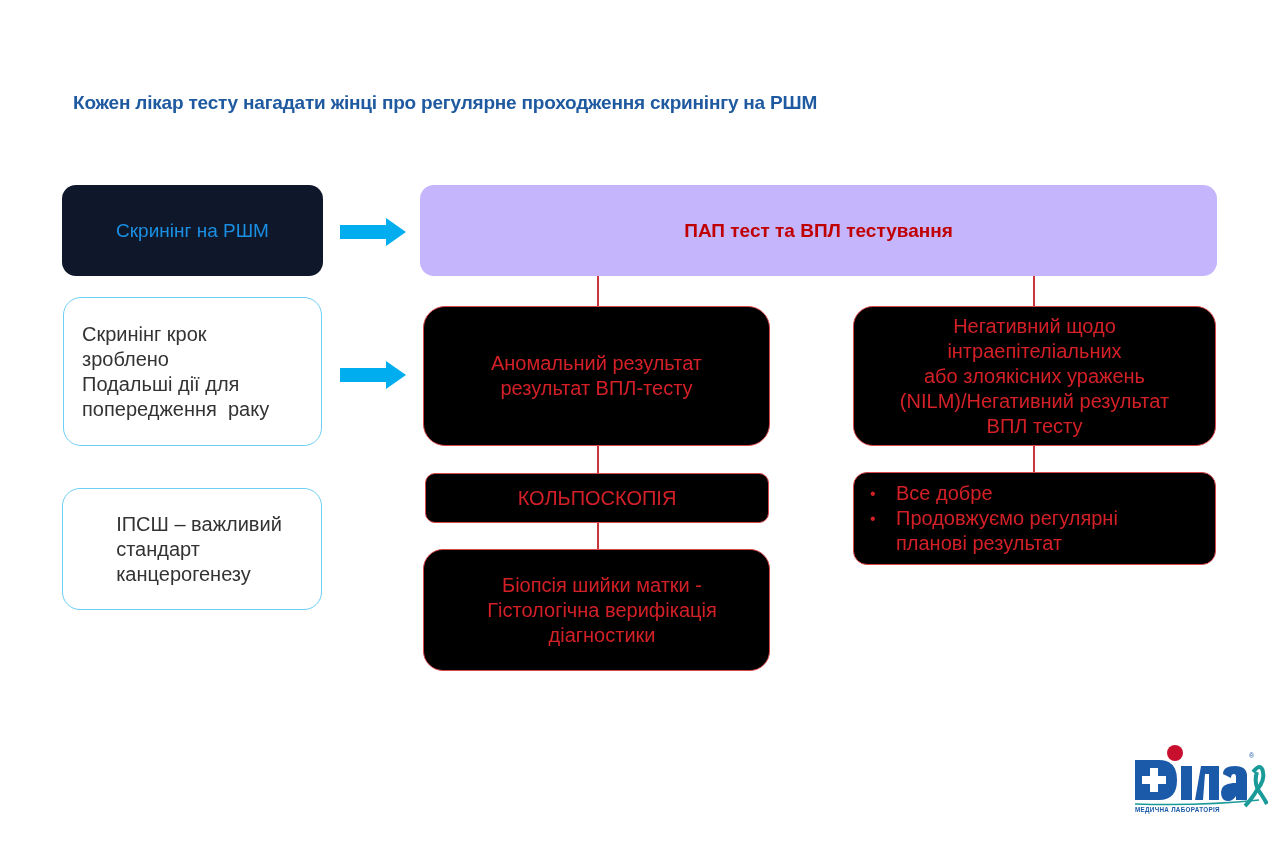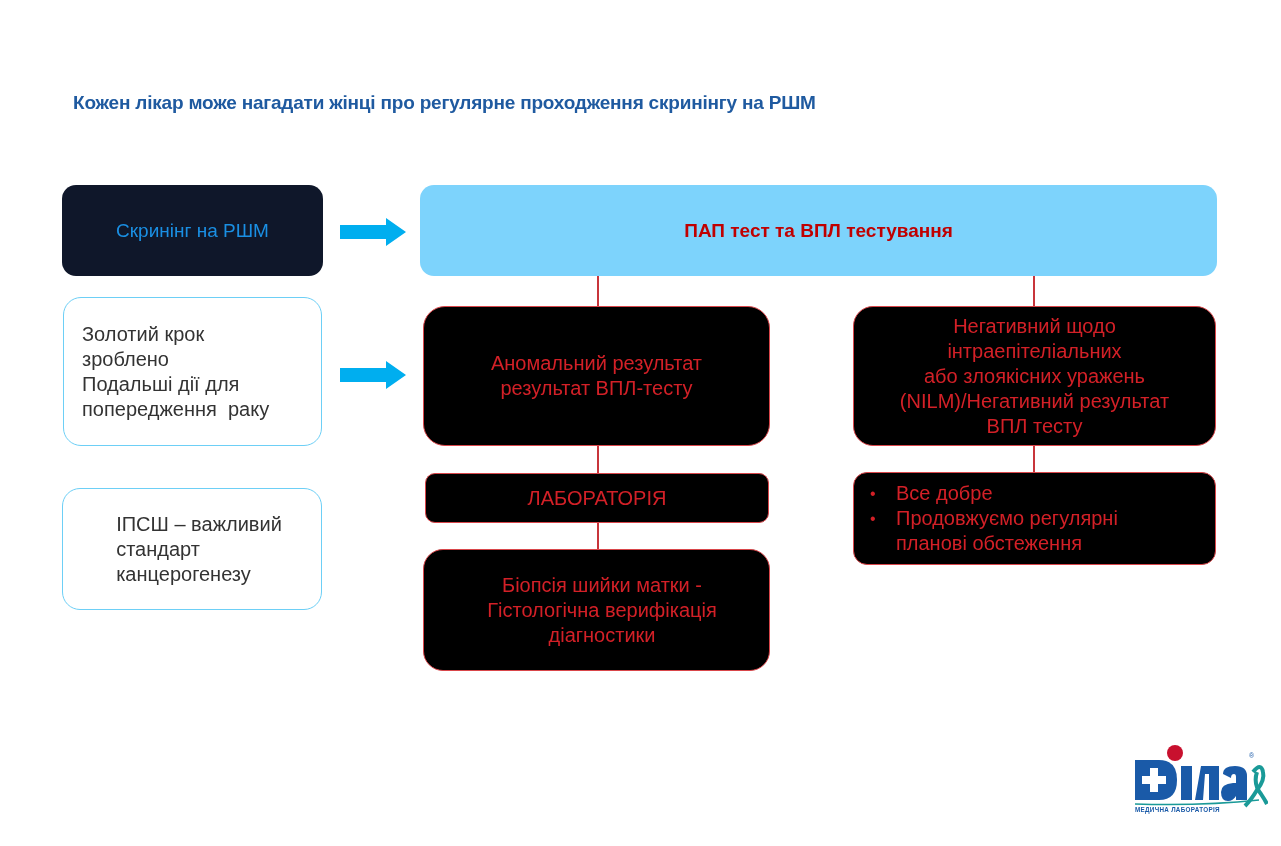--- a/index.html
+++ b/index.html
@@ -38,21 +38,21 @@
       left: 62px; top: 185px; width: 261px; height: 91px;
       background: #0f172a;
       border-radius: 14px;
       color: #1a8fe3;
       font-size: 19px;
       font-weight: normal;
     }
 
     .main-box {
       left: 420px; top: 185px; width: 797px; height: 91px;
-      background: #7dd3fc;
+      background: #c4b5fd;
       border-radius: 14px;
       color: #c00000;
       font-size: 19px;
       font-weight: bold;
     }
 
     .blue-outline {
       background: #ffffff;
       border: 1.5px solid #6dcff6;
       border-radius: 18px;
@@ -102,33 +102,33 @@
 
     .arrow { width: 66px; height: 28px; }
     .arrow1 { left: 340px; top: 218px; }
     .arrow2 { left: 340px; top: 361px; }
 
     .logo { left: 1133px; top: 744px; width: 135px; height: 70px; }
   </style>
 </head>
 <body>
 
-<div class="abs page-title">Кожен лікар може нагадати жінці про регулярне проходження скринінгу на РШМ</div>
+<div class="abs page-title">Кожен лікар тесту нагадати жінці про регулярне проходження скринінгу на РШМ</div>
 
 <div class="abs box screening-box">
   <span>Скринінг на РШМ</span>
 </div>
 
 <svg class="abs arrow arrow1" viewBox="0 0 66 28">
   <polygon points="0,7 46,7 46,0 66,14 46,28 46,21 0,21" fill="#00aeef"></polygon>
 </svg>
 
 <div class="abs box blue-outline step-box">
   <div class="lines">
-    <span>Золотий крок</span>
+    <span>Скринінг крок</span>
     <span>зроблено</span>
     <span>Подальші дії для</span>
     <span style="white-space:pre">попередження  раку</span>
   </div>
 </div>
 
 <svg class="abs arrow arrow2" viewBox="0 0 66 28">
   <polygon points="0,7 46,7 46,0 66,14 46,28 46,21 0,21" fill="#00aeef"></polygon>
 </svg>
 
@@ -151,21 +151,21 @@
 <div class="abs connector c5"></div>
 
 <div class="abs box red-outline abnormal-box">
   <div class="lines">
     <span>Аномальний результат</span>
     <span>результат ВПЛ-тесту</span>
   </div>
 </div>
 
 <div class="abs box red-outline colpo-box">
-  <span>ЛАБОРАТОРІЯ</span>
+  <span>КОЛЬПОСКОПІЯ</span>
 </div>
 
 <div class="abs box red-outline biopsy-box">
   <div class="lines">
     <span>Біопсія шийки матки -</span>
     <span>Гістологічна верифікація</span>
     <span>діагностики</span>
   </div>
 </div>
 
@@ -181,21 +181,21 @@
 
 <div class="abs box red-outline ok-box">
   <ul class="bullet-list">
     <li>
       <span class="dot">•</span>
       <span class="cont">Все добре</span>
     </li>
     <li>
       <span class="dot">•</span>
       <span class="cont">Продовжуємо регулярні</span>
-      <span class="cont">планові обстеження</span>
+      <span class="cont">планові результат</span>
     </li>
   </ul>
 </div>
 
 <svg class="abs logo" viewBox="0 0 135 70">
   <g>
 
     <circle cx="42" cy="9" r="8" fill="#c8102e"></circle>
 
     <path d="M2 16 H26 Q44 16 44 36 Q44 56 26 56 H2 Z" fill="#1a5aa8"></path>

